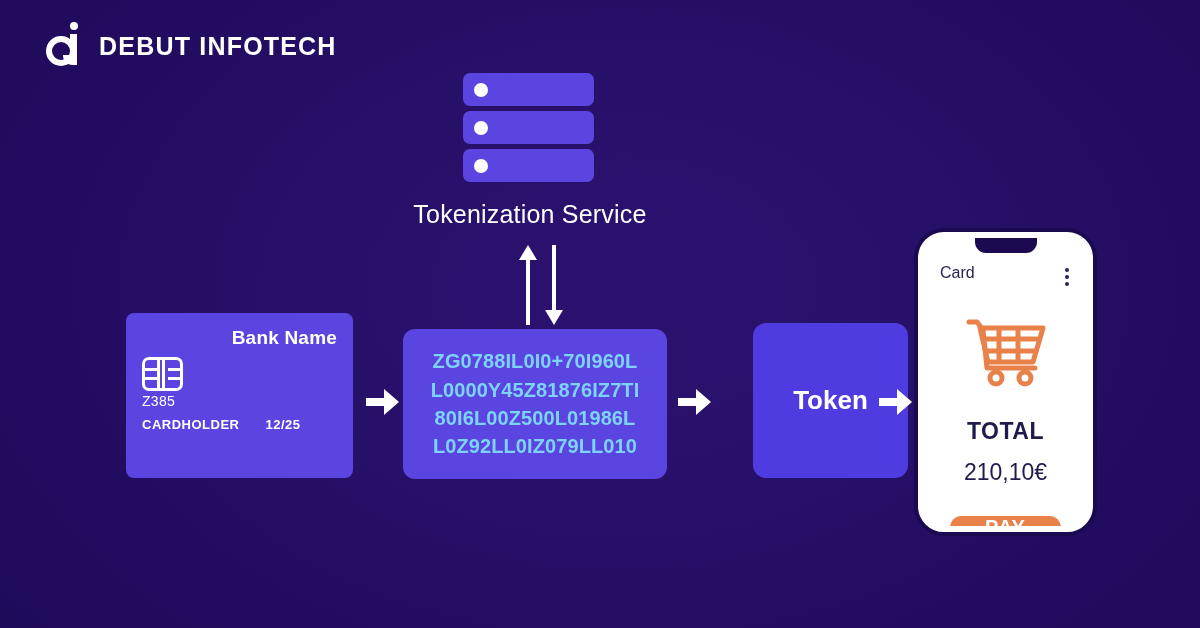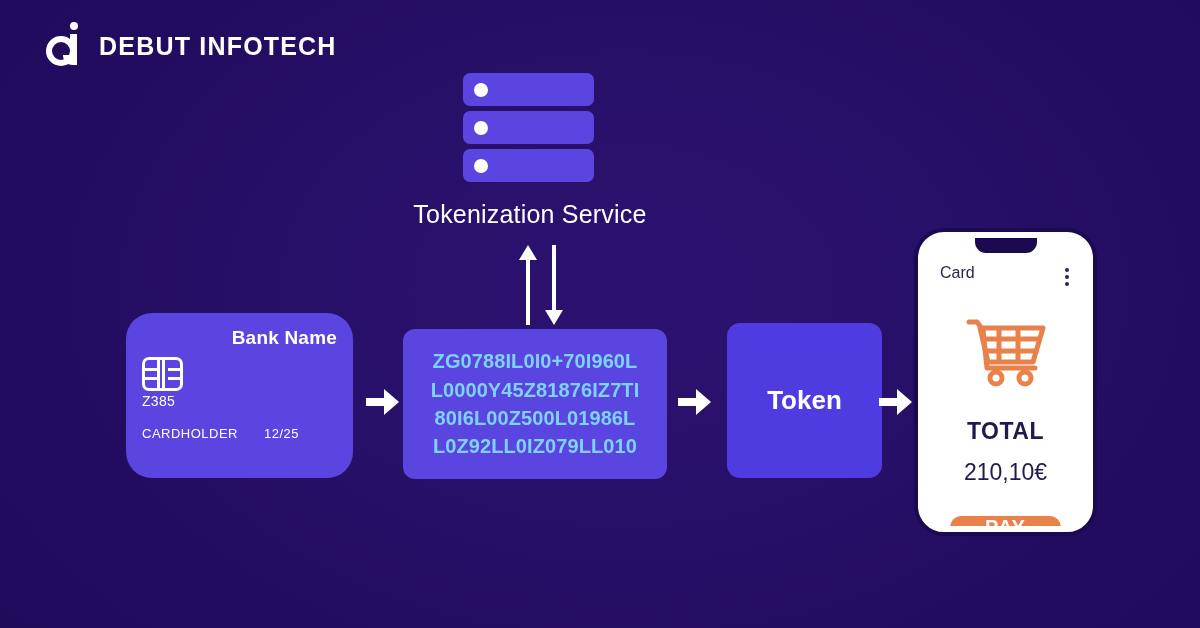--- a/index.html
+++ b/index.html
@@ -64,45 +64,45 @@
   .arrow1 { left:366px; top:389px; width:33px; }
   .arrow1 .shaft { width:20px; }
   .arrow2 { left:678px; top:389px; width:33px; }
   .arrow2 .shaft { width:20px; }
   .arrow3 { left:879px; top:389px; width:33px; }
   .arrow3 .shaft { width:20px; }
 
   
   .card {
     position:absolute; left:126px; top:313px; width:227px; height:165px;
-    background:#5B45E0; border-radius:26px; color:#fff; padding:14px 16px;
+    background:#5B45E0; border-radius:8px; color:#fff; padding:14px 16px;
   }
   .card-bank { text-align:right; font-size:19px; font-weight:bold; letter-spacing:0.2px; }
   .chip { margin-top:8px; width:41px; height:34px; position:relative; }
   .chip-outer { position:absolute; inset:0; border:3px solid #fff; border-radius:7px; }
   .chip-vbar { position:absolute; left:15px; top:3px; width:8px; height:28px; border-left:3px solid #fff; border-right:3px solid #fff; }
   .chip-h { position:absolute; height:3px; background:#fff; }
   .chip-h.l { left:3px; width:12px; }
   .chip-h.r { right:3px; width:12px; }
   .card-number { margin-top:14px; font-size:19px; font-weight:bold; letter-spacing:0.3px; }
   .card-sub { margin-top:2px; font-size:14px; font-weight:normal; letter-spacing:0.3px; }
-  .card-bottom { margin-top:17px; display:flex; gap:26px; font-size:13px; font-weight:normal; letter-spacing:0.5px; }
+  .card-bottom { margin-top:8px; display:flex; gap:26px; font-size:13px; font-weight:bold; letter-spacing:0.5px; }
 
   
   .tokenbox {
     position:absolute; left:403px; top:329px; width:264px; height:150px;
     background:#5B45E0; border-radius:12px; color:#7dd3fc;
     display:flex; flex-direction:column; justify-content:center; align-items:center;
     padding:6px 10px;
   }
   .tokenbox .line { font-size:20px; font-weight:bold; line-height:1.42; letter-spacing:0.1px; white-space:nowrap; }
 
   
   .token-square {
-    position:absolute; left:727px; top:323px; width:155px; height:155px;
+    position:absolute; left:753px; top:323px; width:155px; height:155px;
     background:#4F3CE0; border-radius:13px;
     display:flex; align-items:center; justify-content:center;
     color:#fff; font-size:26px; font-weight:bold;
   }
 
   
   .phone {
     position:absolute; left:918px; top:232px; width:175px; height:300px;
     background:#fff; border:6px solid #ffffff; border-radius:26px;
     box-shadow:0 0 0 4px #1B0A50;

